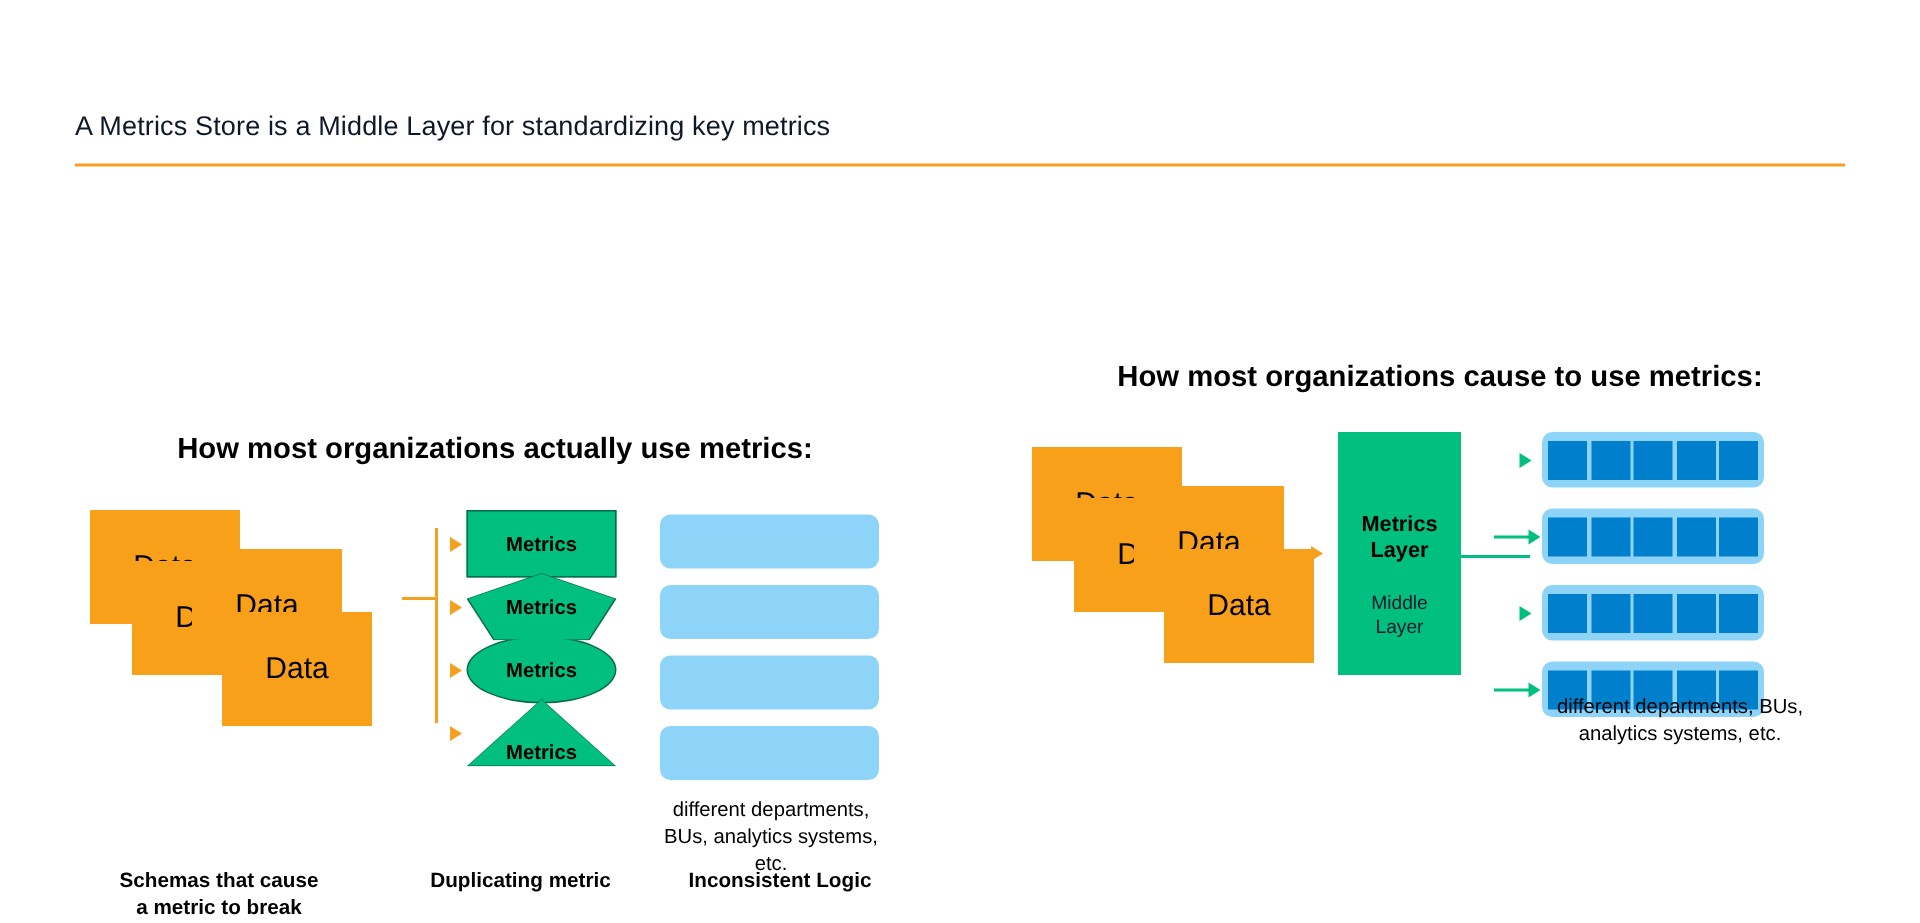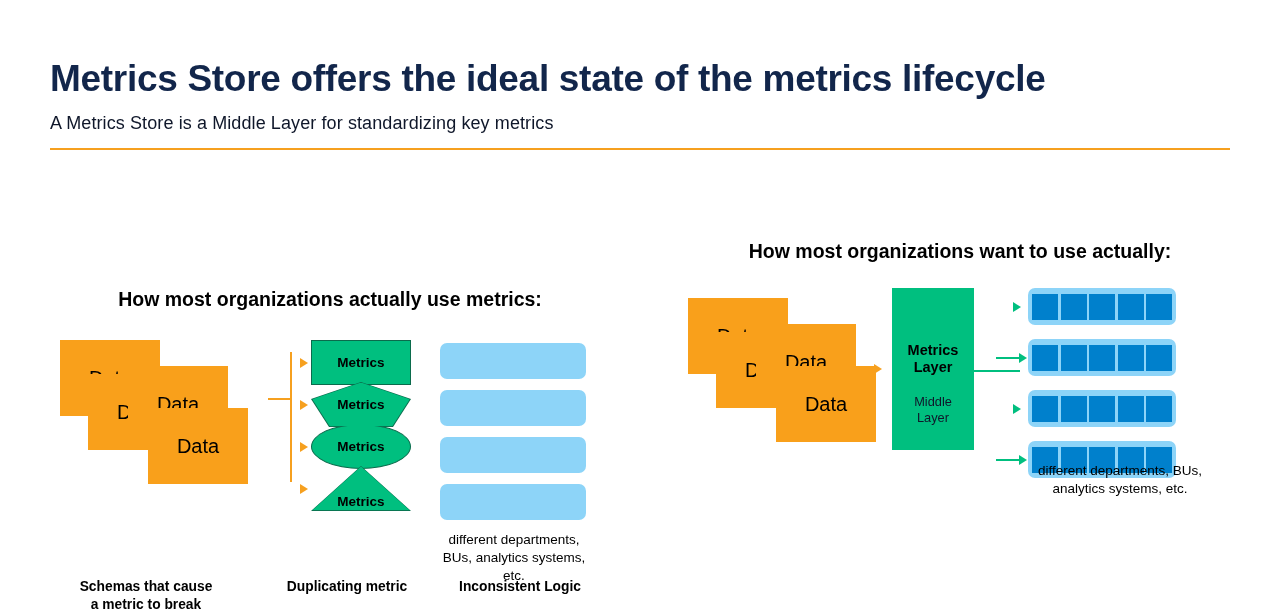--- a/index.html
+++ b/index.html
@@ -313,21 +313,20 @@
     position: absolute;
     left: 340px;
     top: 222px;
     width: 200px;
   }
 </style>
 </head>
 <body>
 
 <div id="header">
-  <div id="page-title">Metrics Store offers the ideal state of the metrics lifecycle</div>
   <div id="page-subtitle">A Metrics Store is a Middle Layer for standardizing key metrics</div>
   <div id="header-rule"></div>
 </div>
 
 <div class="panel" id="panel-left">
   <div class="panel-heading">How most organizations actually use metrics:</div>
 
   <div class="data-stack" style="left:10px; top:52px;">
     <div class="data-box b1">
         <span class="lbl">Data</span>
@@ -391,21 +390,21 @@
 systems, etc.</div>
   </div>
 
   <div class="bottom-label" style="left:16px;  top:290px; width:160px;">Schemas that cause
 a metric to break</div>
   <div class="bottom-label" style="left:212px; top:290px; width:170px;">Duplicating metric</div>
   <div class="bottom-label" style="left:380px; top:290px; width:180px;">Inconsistent Logic</div>
 </div>
 
 <div class="panel" id="panel-right">
-  <div class="panel-heading">How most organizations want to use actually:</div>
+  <div class="panel-heading">How most organizations cause to use metrics:</div>
 
   <div class="data-stack" style="left:8px; top:58px;">
     <div class="data-box b1">
         <span class="lbl">Data</span>
       </div>
     <div class="data-box b2">
         <span class="lbl">Data</span>
       </div>
     <div class="data-box b3">
         <span class="lbl">Data</span>

